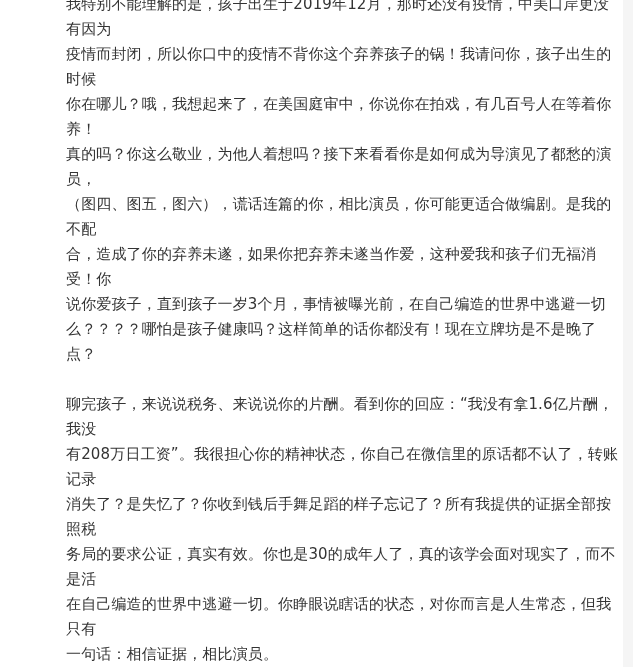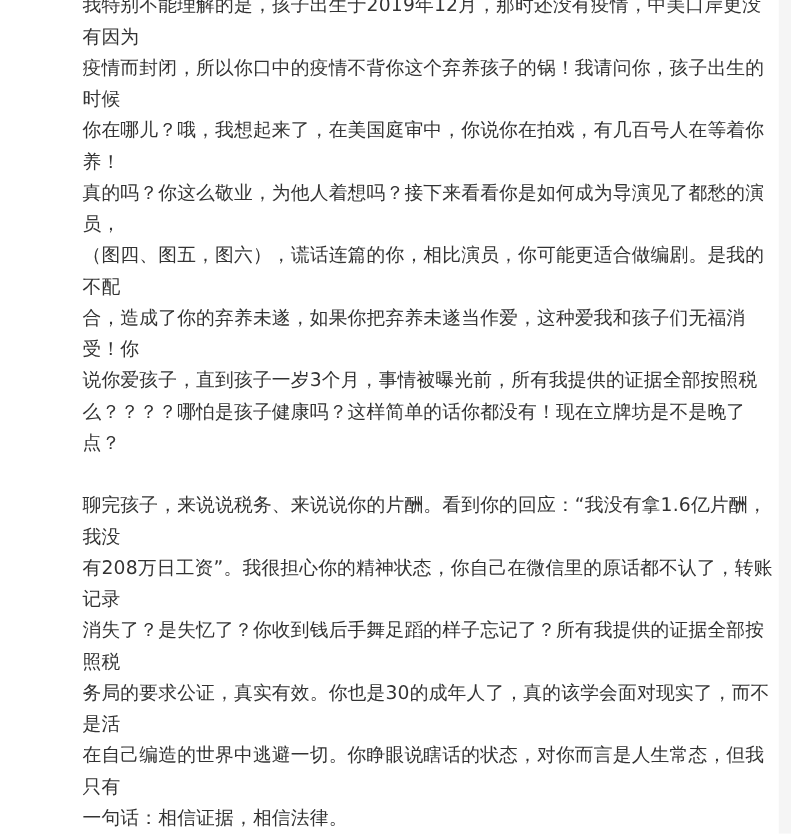--- a/index.html
+++ b/index.html
@@ -45,23 +45,23 @@
 
 <div class="right-strip"></div>
 
 <div class="post-body">
   <p class="para p1"><span>我特别不能理解的是，孩子出生于2019年12月，那时还没有疫情，中美口岸更没有因为</span>
 <span>疫情而封闭，所以你口中的疫情不背你这个弃养孩子的锅！我请问你，孩子出生的时候</span>
 <span>你在哪儿？哦，我想起来了，在美国庭审中，你说你在拍戏，有几百号人在等着你养！</span>
 <span>真的吗？你这么敬业，为他人着想吗？接下来看看你是如何成为导演见了都愁的演员，</span>
 <span>（图四、图五，图六），谎话连篇的你，相比演员，你可能更适合做编剧。是我的不配</span>
 <span>合，造成了你的弃养未遂，如果你把弃养未遂当作爱，这种爱我和孩子们无福消受！你</span>
-<span>说你爱孩子，直到孩子一岁3个月，事情被曝光前，所有我提供的证据全部按照税</span>
+<span>说你爱孩子，直到孩子一岁3个月，事情被曝光前，在自己编造的世界中逃避一切</span>
 <span>么？？？？哪怕是孩子健康吗？这样简单的话你都没有！现在立牌坊是不是晚了点？</span></p>
 
   <p class="para p2"><span>聊完孩子，来说说税务、来说说你的片酬。看到你的回应：“我没有拿1.6亿片酬，我没</span>
 <span>有208万日工资”。我很担心你的精神状态，你自己在微信里的原话都不认了，转账记录</span>
 <span>消失了？是失忆了？你收到钱后手舞足蹈的样子忘记了？所有我提供的证据全部按照税</span>
 <span>务局的要求公证，真实有效。你也是30的成年人了，真的该学会面对现实了，而不是活</span>
 <span>在自己编造的世界中逃避一切。你睁眼说瞎话的状态，对你而言是人生常态，但我只有</span>
-<span>一句话：相信证据，相信法律。</span></p>
+<span>一句话：相信证据，相比演员。</span></p>
 
 </div>
 
 </body></html>

